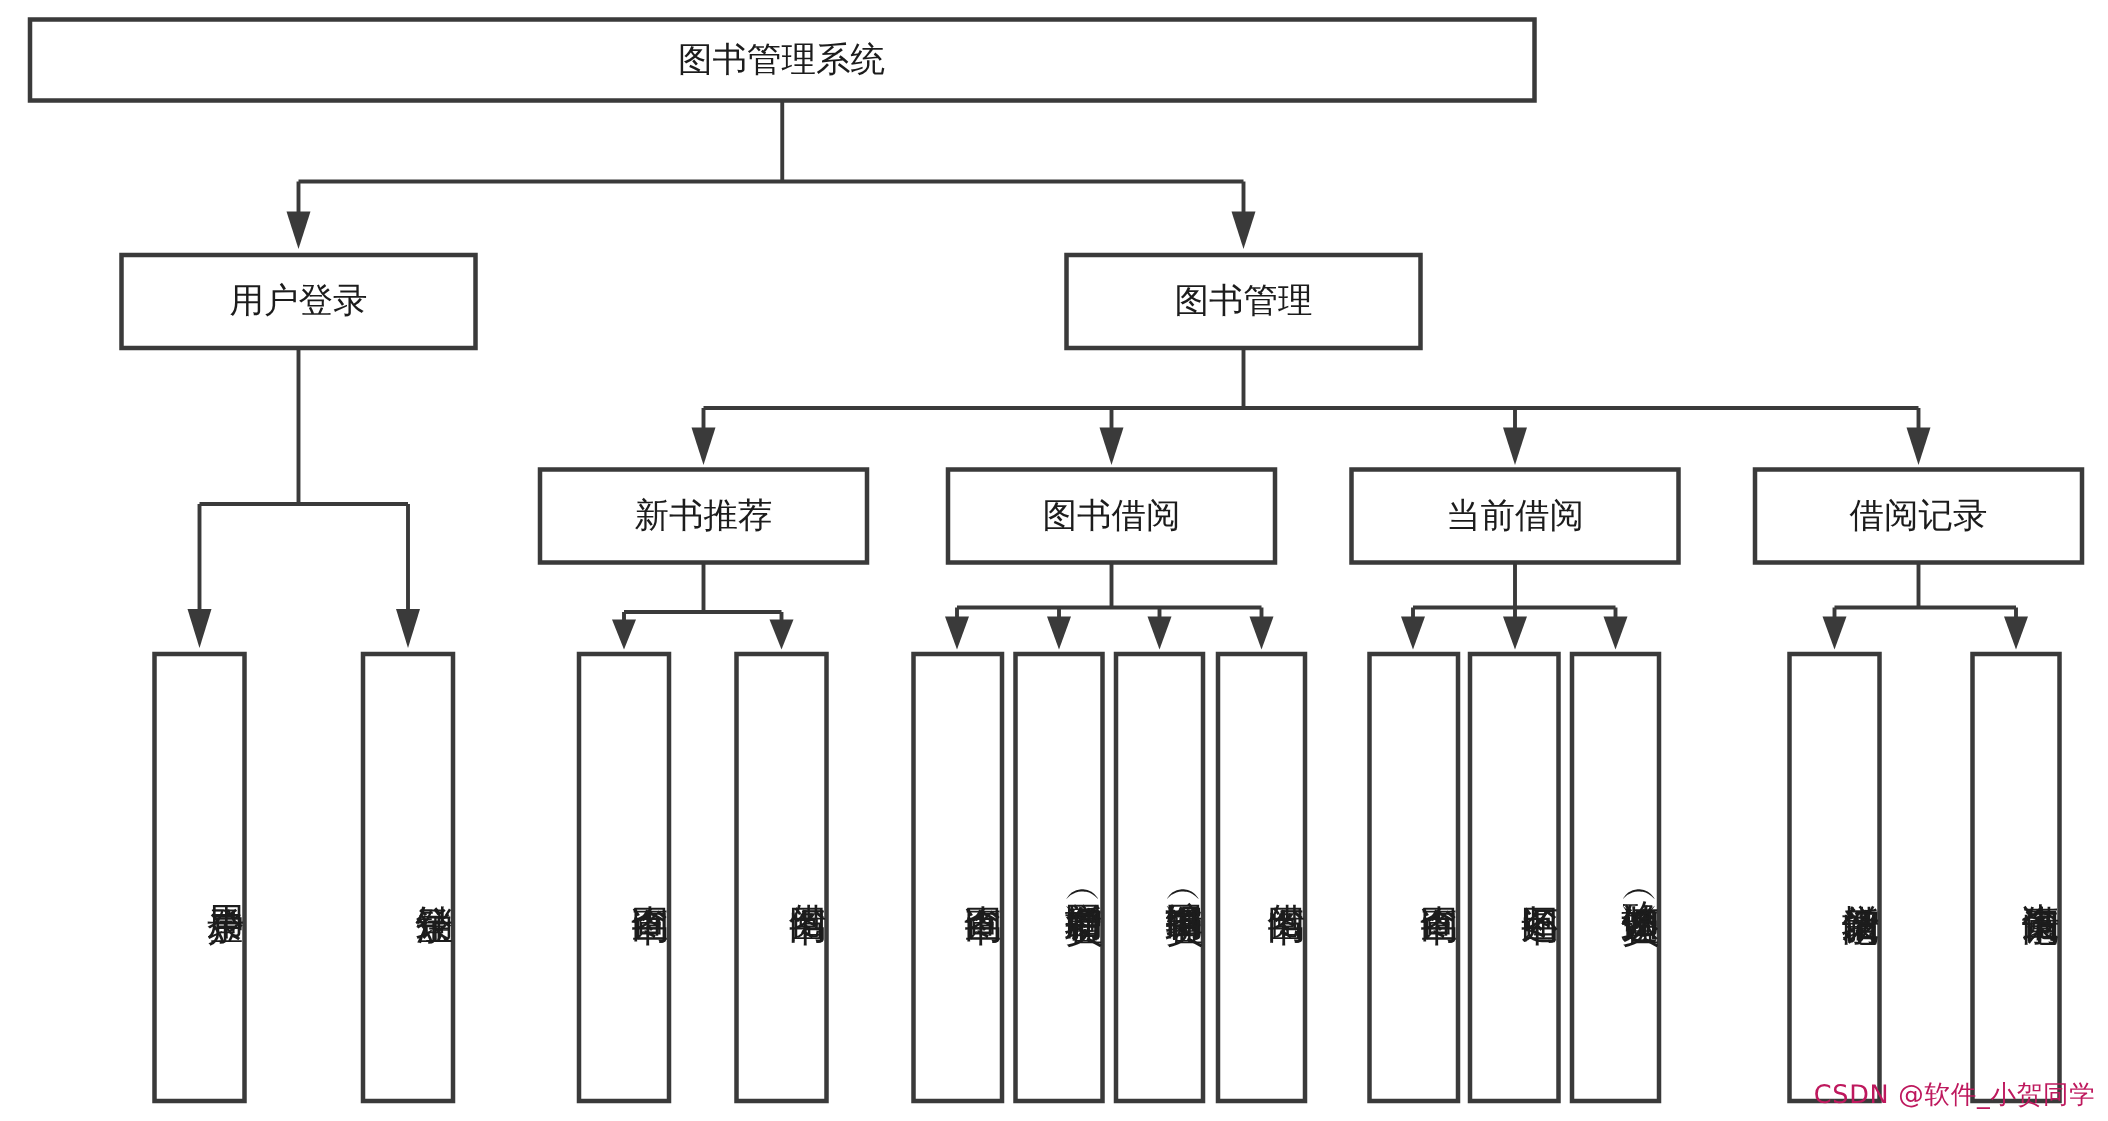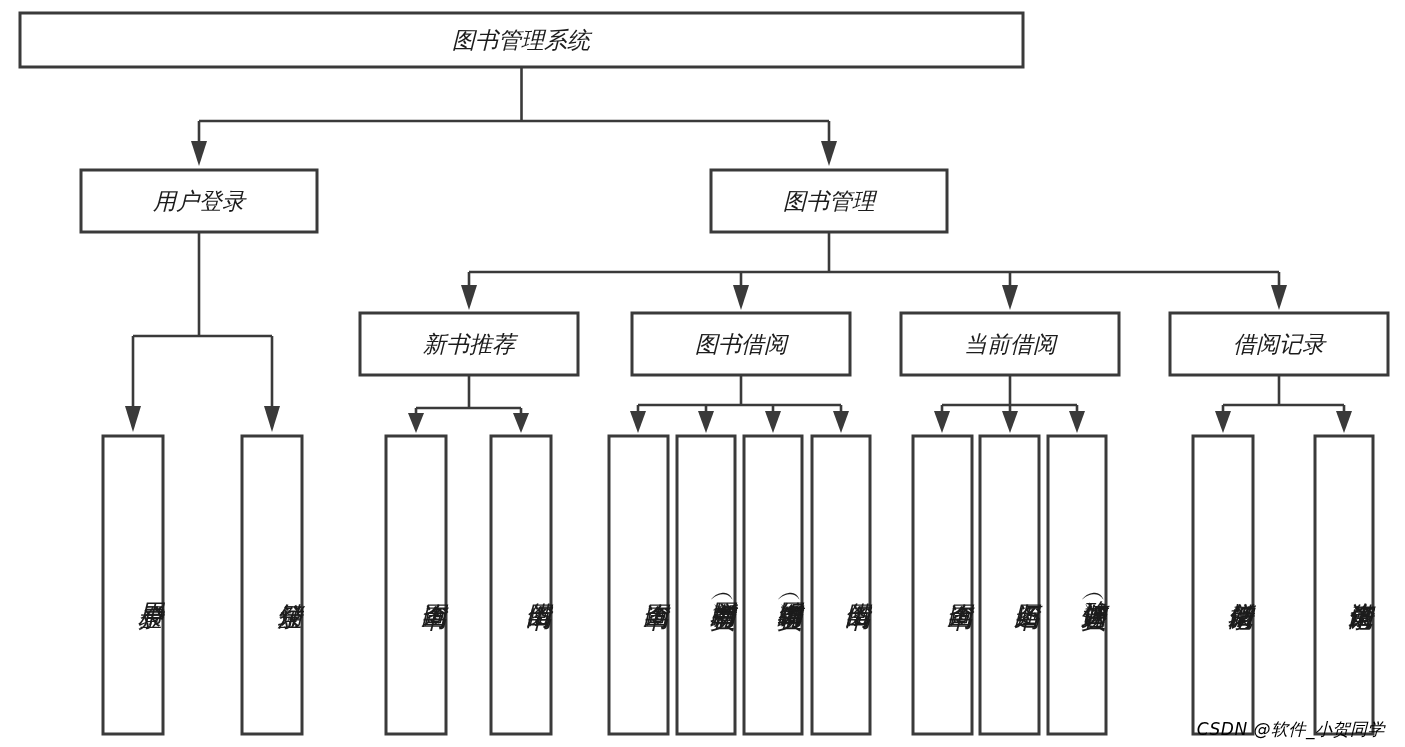--- a/index.html
+++ b/index.html
@@ -12,21 +12,20 @@
     width: 1405px;
     height: 747px;
     font-family: "DejaVu Sans", "Liberation Sans", sans-serif;
     overflow: hidden;
     position: relative;
   }
   #diagram-root {
     position: relative;
     width: 1405px;
     height: 747px;
-    font-style: italic;
   }
   svg#tree-svg {
     position: absolute;
     left: 0;
     top: 0;
     width: 1405px;
     height: 747px;
     display: block;
   }
   .node-box {
@@ -60,25 +59,25 @@
     font-size: 25px;
     line-height: 1.02;
     letter-spacing: 1px;
     color: #1c1c1c;
     white-space: nowrap;
     text-align: center;
     pointer-events: none;
   }
   .watermark {
     position: absolute;
-    right: 20px;
+    right: 8px;
     bottom: 6px;
     font-family: "DejaVu Sans", "Liberation Sans", sans-serif;
     font-size: 17px;
-    color: #000000;
+    color: #be185d;
     letter-spacing: 0.5px;
     white-space: nowrap;
   }
 </style>
 </head>
 <body>
 
 <div id="diagram-root">
 
   <svg id="tree-svg" viewBox="0 0 1405 747">

